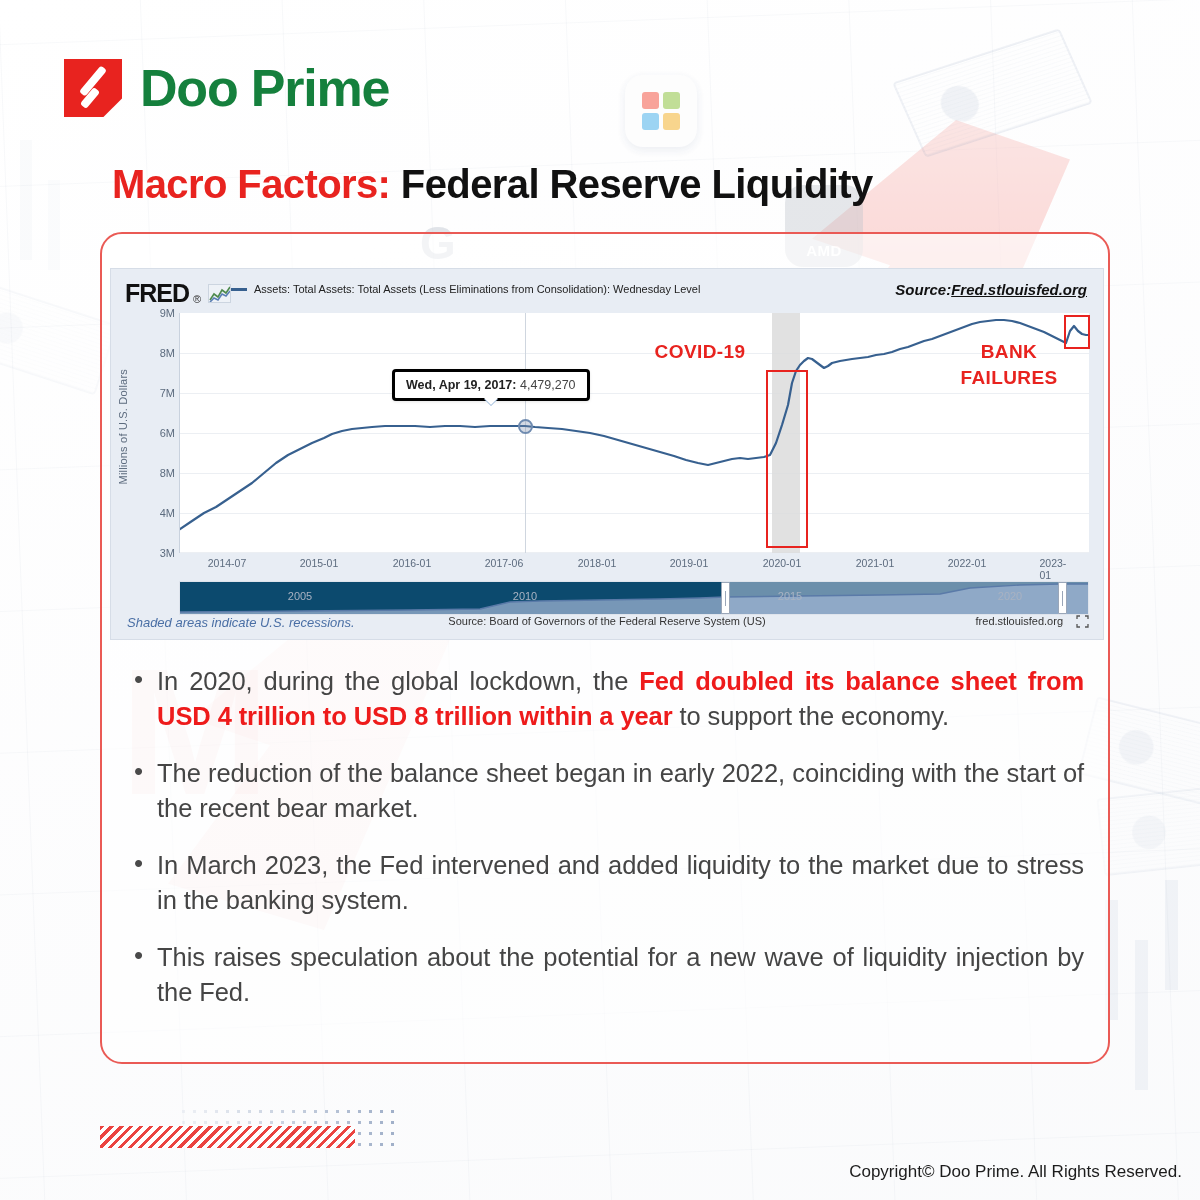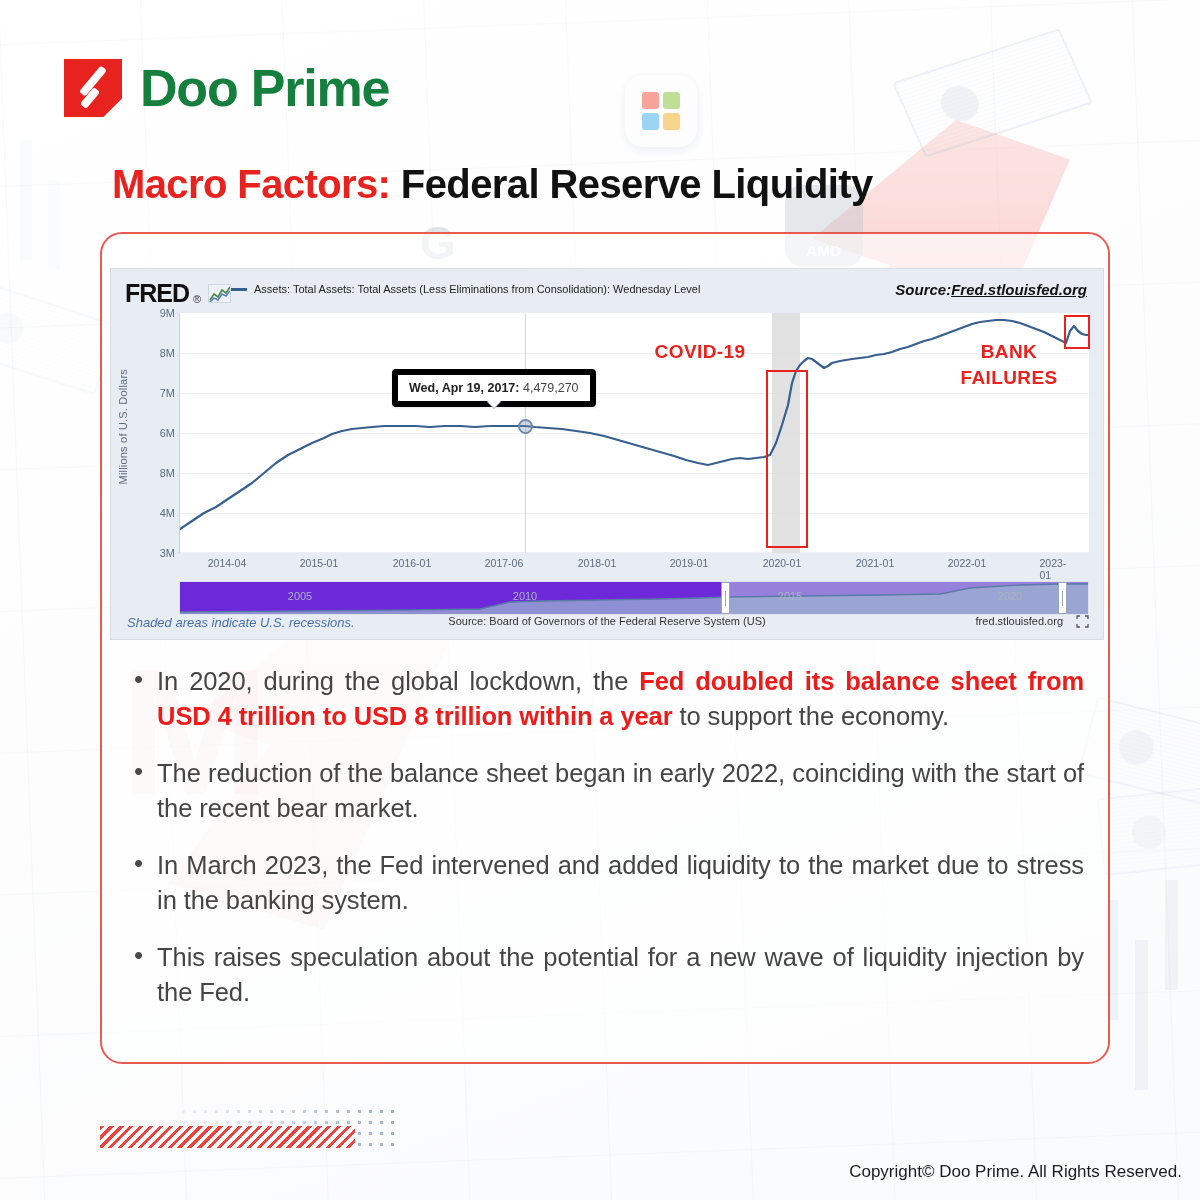--- a/index.html
+++ b/index.html
@@ -173,42 +173,42 @@
   .gridline { position:absolute; left:0; right:0; height:1px; background:#eceff3; }
   .covid-shade { position:absolute; top:0; bottom:0; background:#dcdcdc; opacity:.85; }
   .vcursor { position:absolute; top:0; bottom:0; width:1px; background:#cfd6df; }
   .redbox { position:absolute; border:2px solid #e8231f; }
 
   .anno {
     position:absolute; color:#e8231f; font-weight:800; font-size:19px; letter-spacing:.4px; text-align:center;
   }
 
   .tooltip {
-    position:absolute; background:#fff; border:6px solid #000000; border-radius:4px;
+    position:absolute; background:#fff; border:3px solid #000000; border-radius:4px;
     padding:6px 11px; font-size:12.5px; color:#444; white-space:nowrap;
     box-shadow:0 1px 3px rgba(0,0,0,.10);
   }
   .tooltip b { color:#222; font-weight:700; }
   .tooltip:after {
     content:""; position:absolute; left:50%; bottom:-7px; margin-left:-7px;
     border-left:7px solid transparent; border-right:7px solid transparent; border-top:7px solid #fff;
     filter: drop-shadow(0 1px 0 #8fb1d6);
   }
   .tt-dot {
     position:absolute; width:15px; height:15px; border-radius:50%;
     background: rgba(120,140,170,.33); border:2px solid #6f8bb0;
   }
 
   .xticks { position:absolute; left:68px; top:248px; width:910px; height:22px; }
   .xtick { position:absolute; font-size:10.5px; color:#5c6b7e; transform: translateX(-50%); }
 
   
   .minimap {
     position:absolute; left:68px; top:272px; width:910px; height:34px;
-    background:#6d28d9; border:1px solid #dfe4ec; overflow:hidden;
+    background:#0c4a6e; border:1px solid #dfe4ec; overflow:hidden;
   }
   .mm-sel { position:absolute; top:0; bottom:0; background:#b9c8de; opacity:.55; }
   .mm-year { position:absolute; top:8px; font-size:11px; color:#a8b2c2; transform:translateX(-50%); }
   .mm-handle {
     position:absolute; top:0; width:9px; height:100%; background:#fff;
     border:1px solid #9aa6b8; border-radius:1px;
   }
   .mm-handle:after {
     content:""; position:absolute; left:50%; top:25%; width:1px; height:50%;
     background:#9aa6b8; margin-left:-.5px;
@@ -354,21 +354,21 @@
         </div>
 
         <div class="tt-dot" style="left:338px;top:106px;"></div>
         <div class="tooltip" style="left:212px;top:56px;">
           <b>Wed, Apr 19, 2017:</b>
           <span>4,479,270</span>
         </div>
       </div>
 
       <div class="xticks">
-        <span class="xtick" style="left:48px">2014-04</span>
+        <span class="xtick" style="left:48px">2014-07</span>
         <span class="xtick" style="left:140px">2015-01</span>
         <span class="xtick" style="left:233px">2016-01</span>
         <span class="xtick" style="left:325px">2017-06</span>
         <span class="xtick" style="left:418px">2018-01</span>
         <span class="xtick" style="left:510px">2019-01</span>
         <span class="xtick" style="left:603px">2020-01</span>
         <span class="xtick" style="left:696px">2021-01</span>
         <span class="xtick" style="left:788px">2022-01</span>
         <span class="xtick" style="left:877px">2023-01</span>
       </div>

